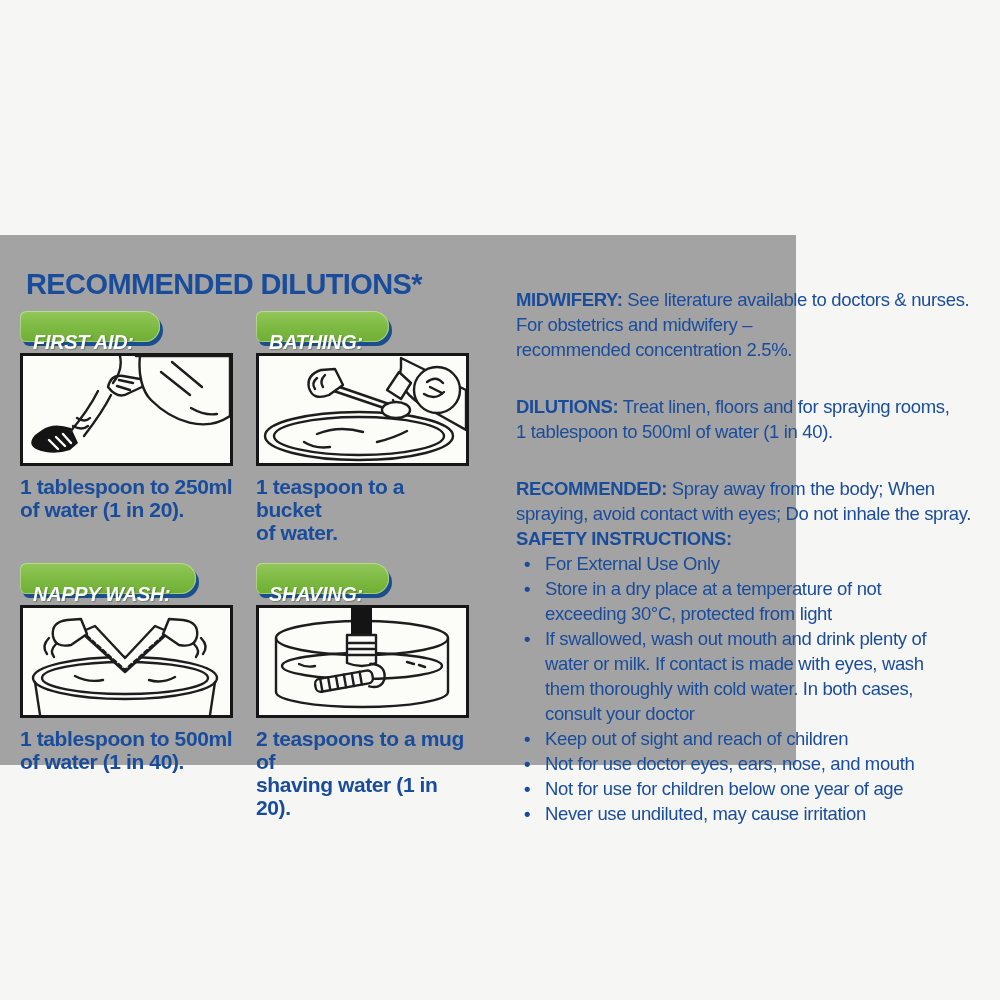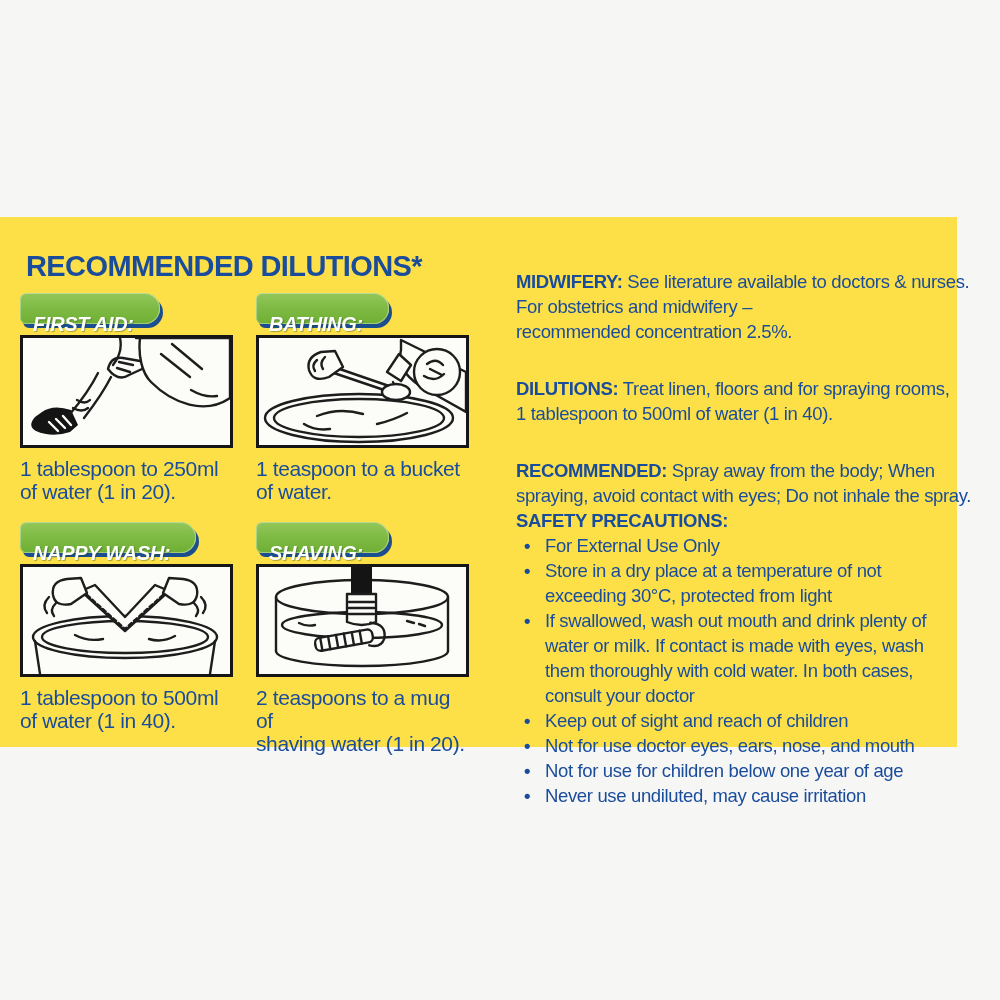--- a/index.html
+++ b/index.html
@@ -6,23 +6,23 @@
   html, body { width: 1000px; height: 1000px; }
   body {
     font-family: "Liberation Sans", sans-serif;
     background: #f6f6f4;
     position: relative;
     overflow: hidden;
   }
   .page { position: absolute; inset: 0; }
   .panel {
     position: absolute;
-    left: 0; top: 217px;
-    width: 957px; height: 530px;
-    background: #fde047;
+    left: 0; top: 235px;
+    width: 796px; height: 530px;
+    background: #a3a3a3;
   }
 
   
   .left-col {
     position: absolute;
     left: 20px; top: 33px;
     width: 460px;
   }
   .section-title {
     font-size: 29px;
@@ -63,21 +63,21 @@
   .imgbox {
     width: 213px; height: 113px;
     background: #fcfcf9;
     border: 3px solid #161616;
     overflow: hidden;
   }
   .imgbox svg { display: block; }
   .caption {
     margin-top: 9px;
     font-size: 21px;
-    font-weight: normal;
+    font-weight: bold;
     color: #1a4c9c;
     letter-spacing: -0.4px;
     line-height: 23px;
     white-space: pre-line;
   }
 
   
   .right-col {
     position: absolute;
     left: 516px; top: 20px;
@@ -212,21 +212,21 @@
     </div>
 
     <div class="right-col">
       <p><span class="plabel">MIDWIFERY:</span><span> See literature available to doctors &amp; nurses.
 For obstetrics and midwifery –
 recommended concentration 2.5%.</span></p>
       <p><span class="plabel">DILUTIONS:</span><span> Treat linen, floors and for spraying rooms,
 1 tablespoon to 500ml of water (1 in 40).</span></p>
       <p class="gap-above"><span class="plabel">RECOMMENDED:</span><span> Spray away from the body; When
 spraying, avoid contact with eyes; Do not inhale the spray.</span></p>
-      <div class="safety-title">SAFETY PRECAUTIONS:</div>
+      <div class="safety-title">SAFETY INSTRUCTIONS:</div>
       <ul class="safety-list">
         <li>For External Use Only</li>
         <li>Store in a dry place at a temperature of not
 exceeding 30°C, protected from light</li>
         <li>If swallowed, wash out mouth and drink plenty of
 water or milk. If contact is made with eyes, wash
 them thoroughly with cold water. In both cases,
 consult your doctor</li>
         <li>Keep out of sight and reach of children</li>
         <li>Not for use doctor eyes, ears, nose, and mouth</li>

